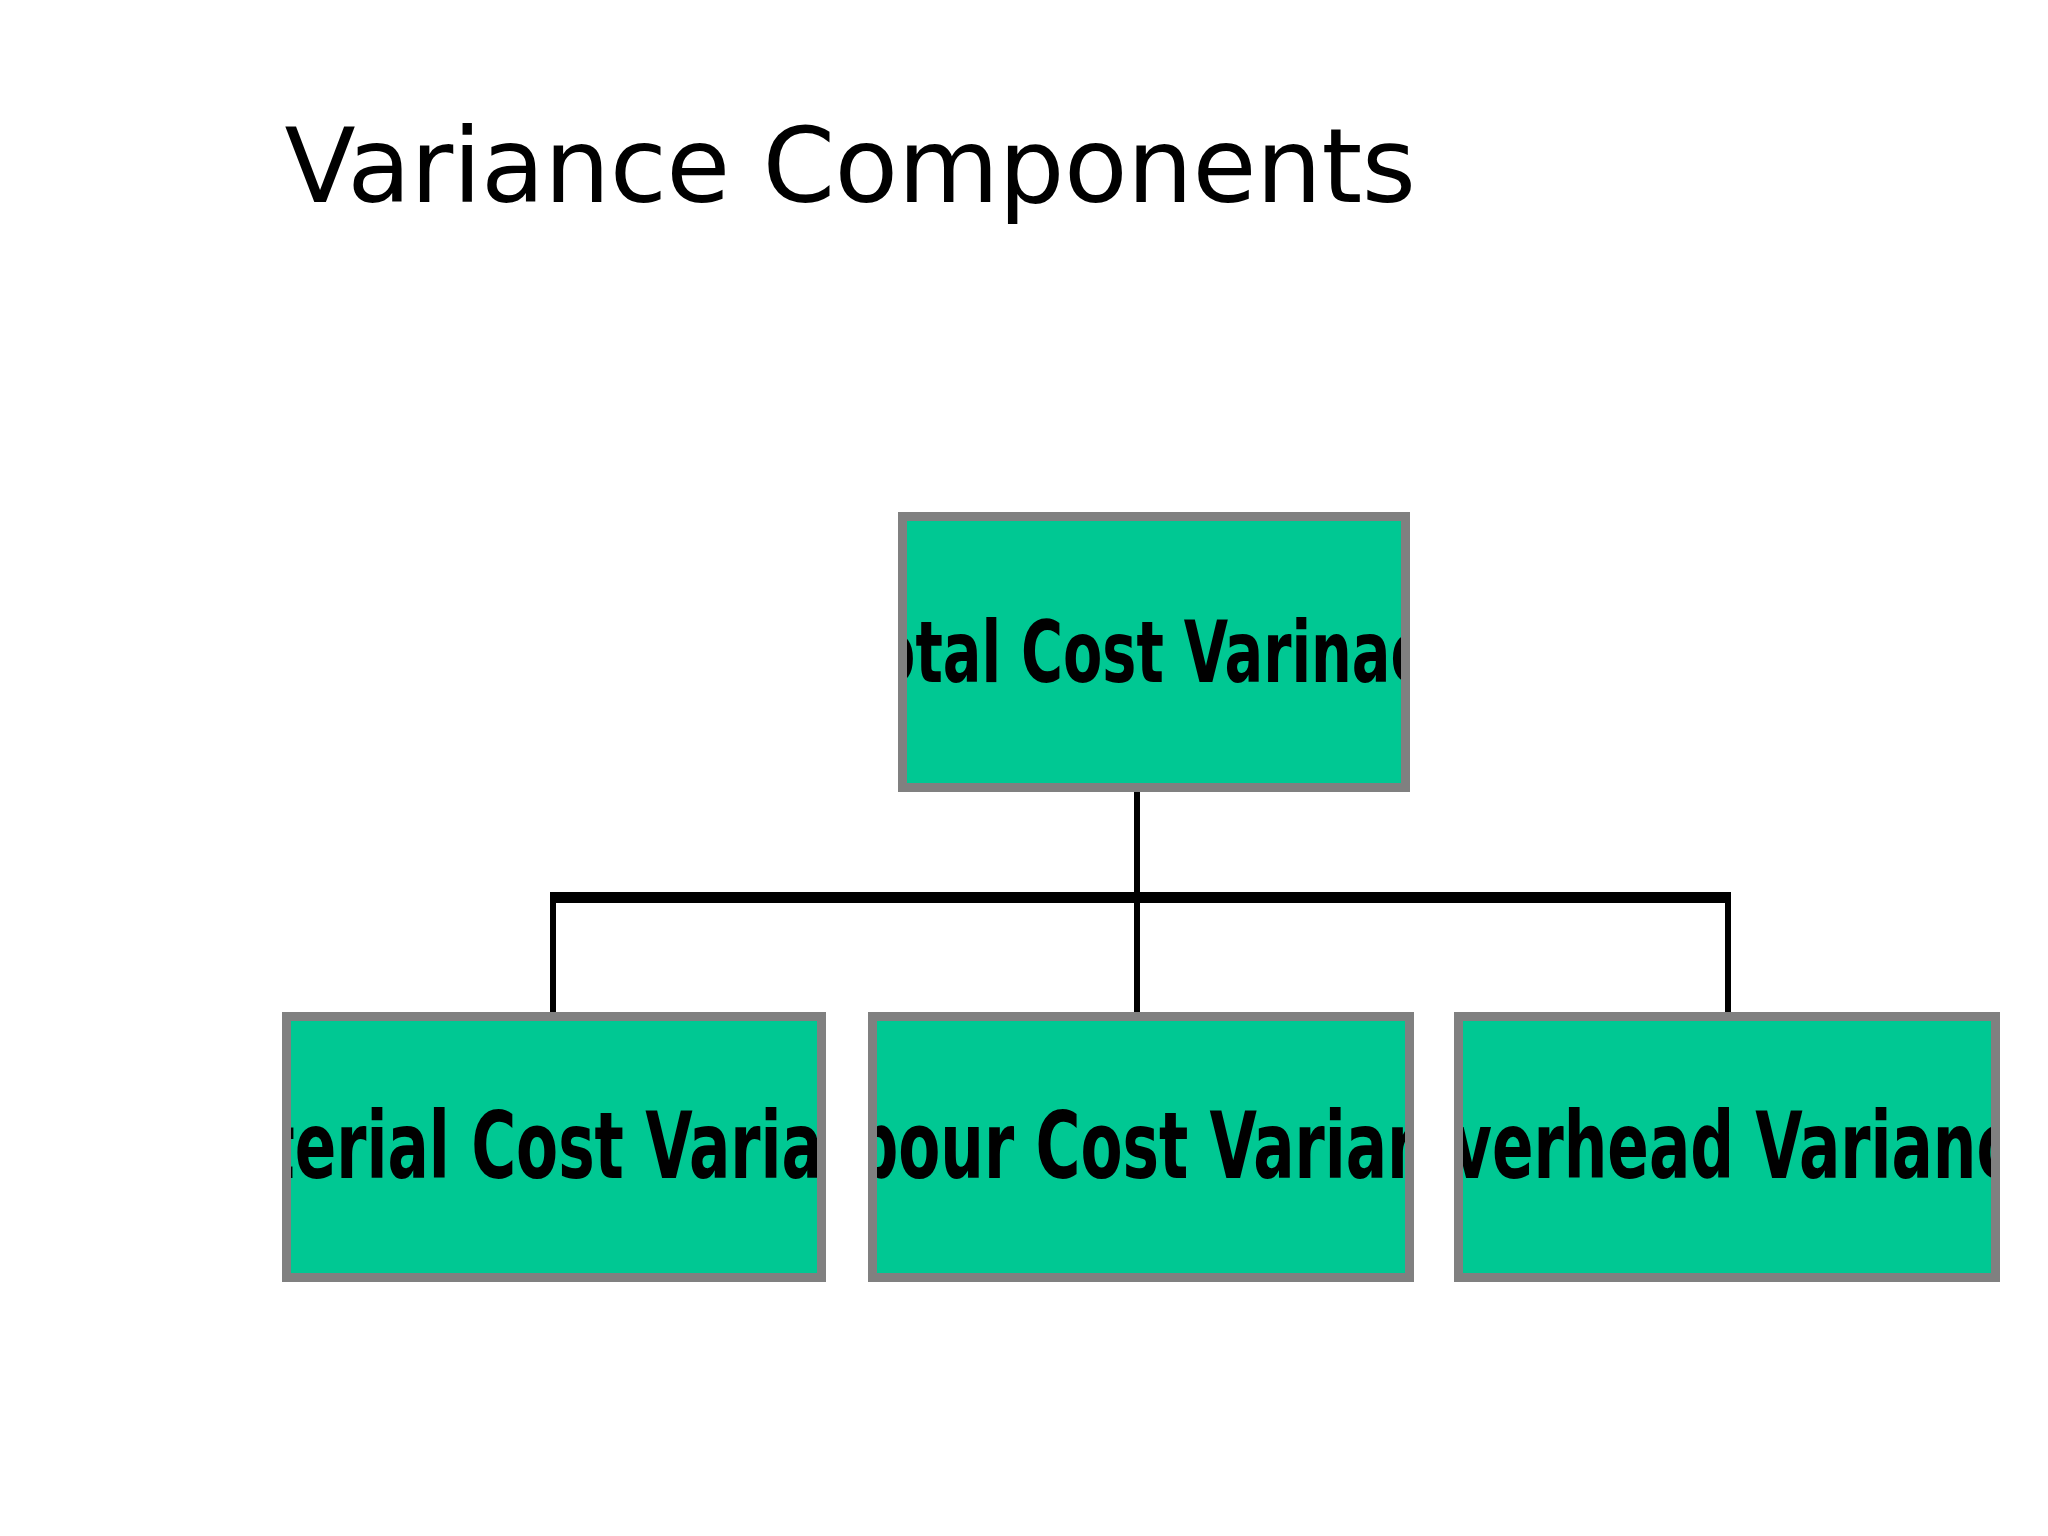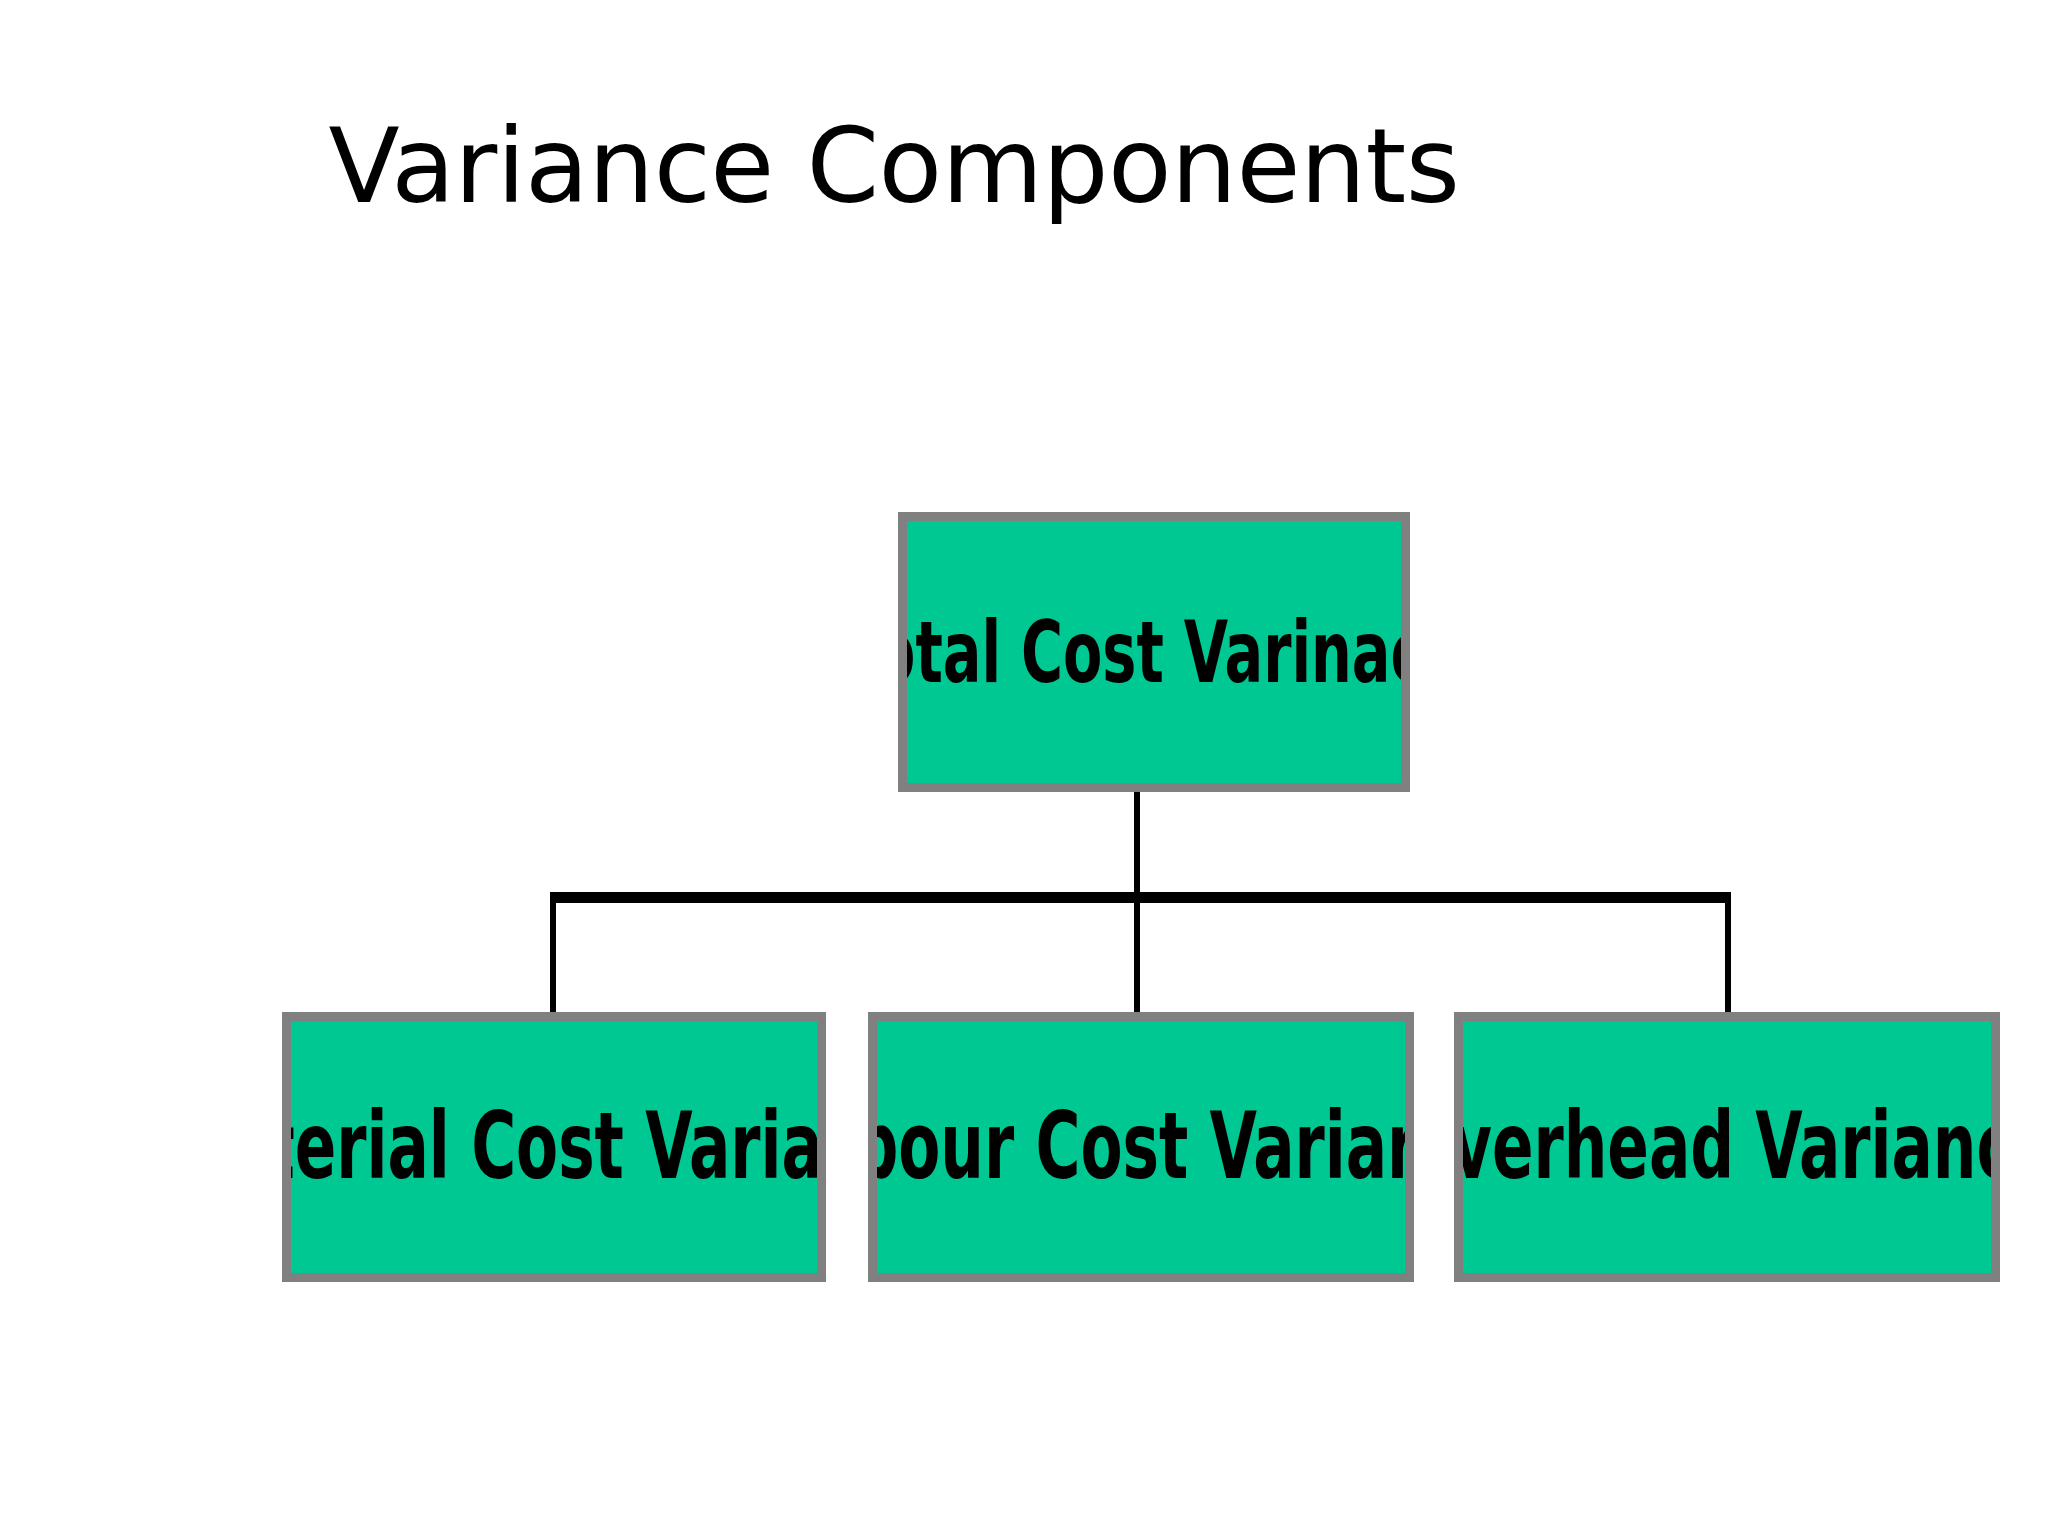--- a/index.html
+++ b/index.html
@@ -25,21 +25,20 @@
     top: 110px;
     width: 1700px;
     text-align: center;
     font-family: "DejaVu Sans", "Liberation Sans", sans-serif;
     font-size: 104px;
     font-weight: 400;
     line-height: 1.08;
     color: #000000;
     letter-spacing: -0.5px;
     white-space: nowrap;
-    padding-left: 44px;
   }
 
   
   .connector {
     position: absolute;
     background: #000000;
   }
   .connector.v { width: 6px; }
   .connector.h { height: 11px; }
 

